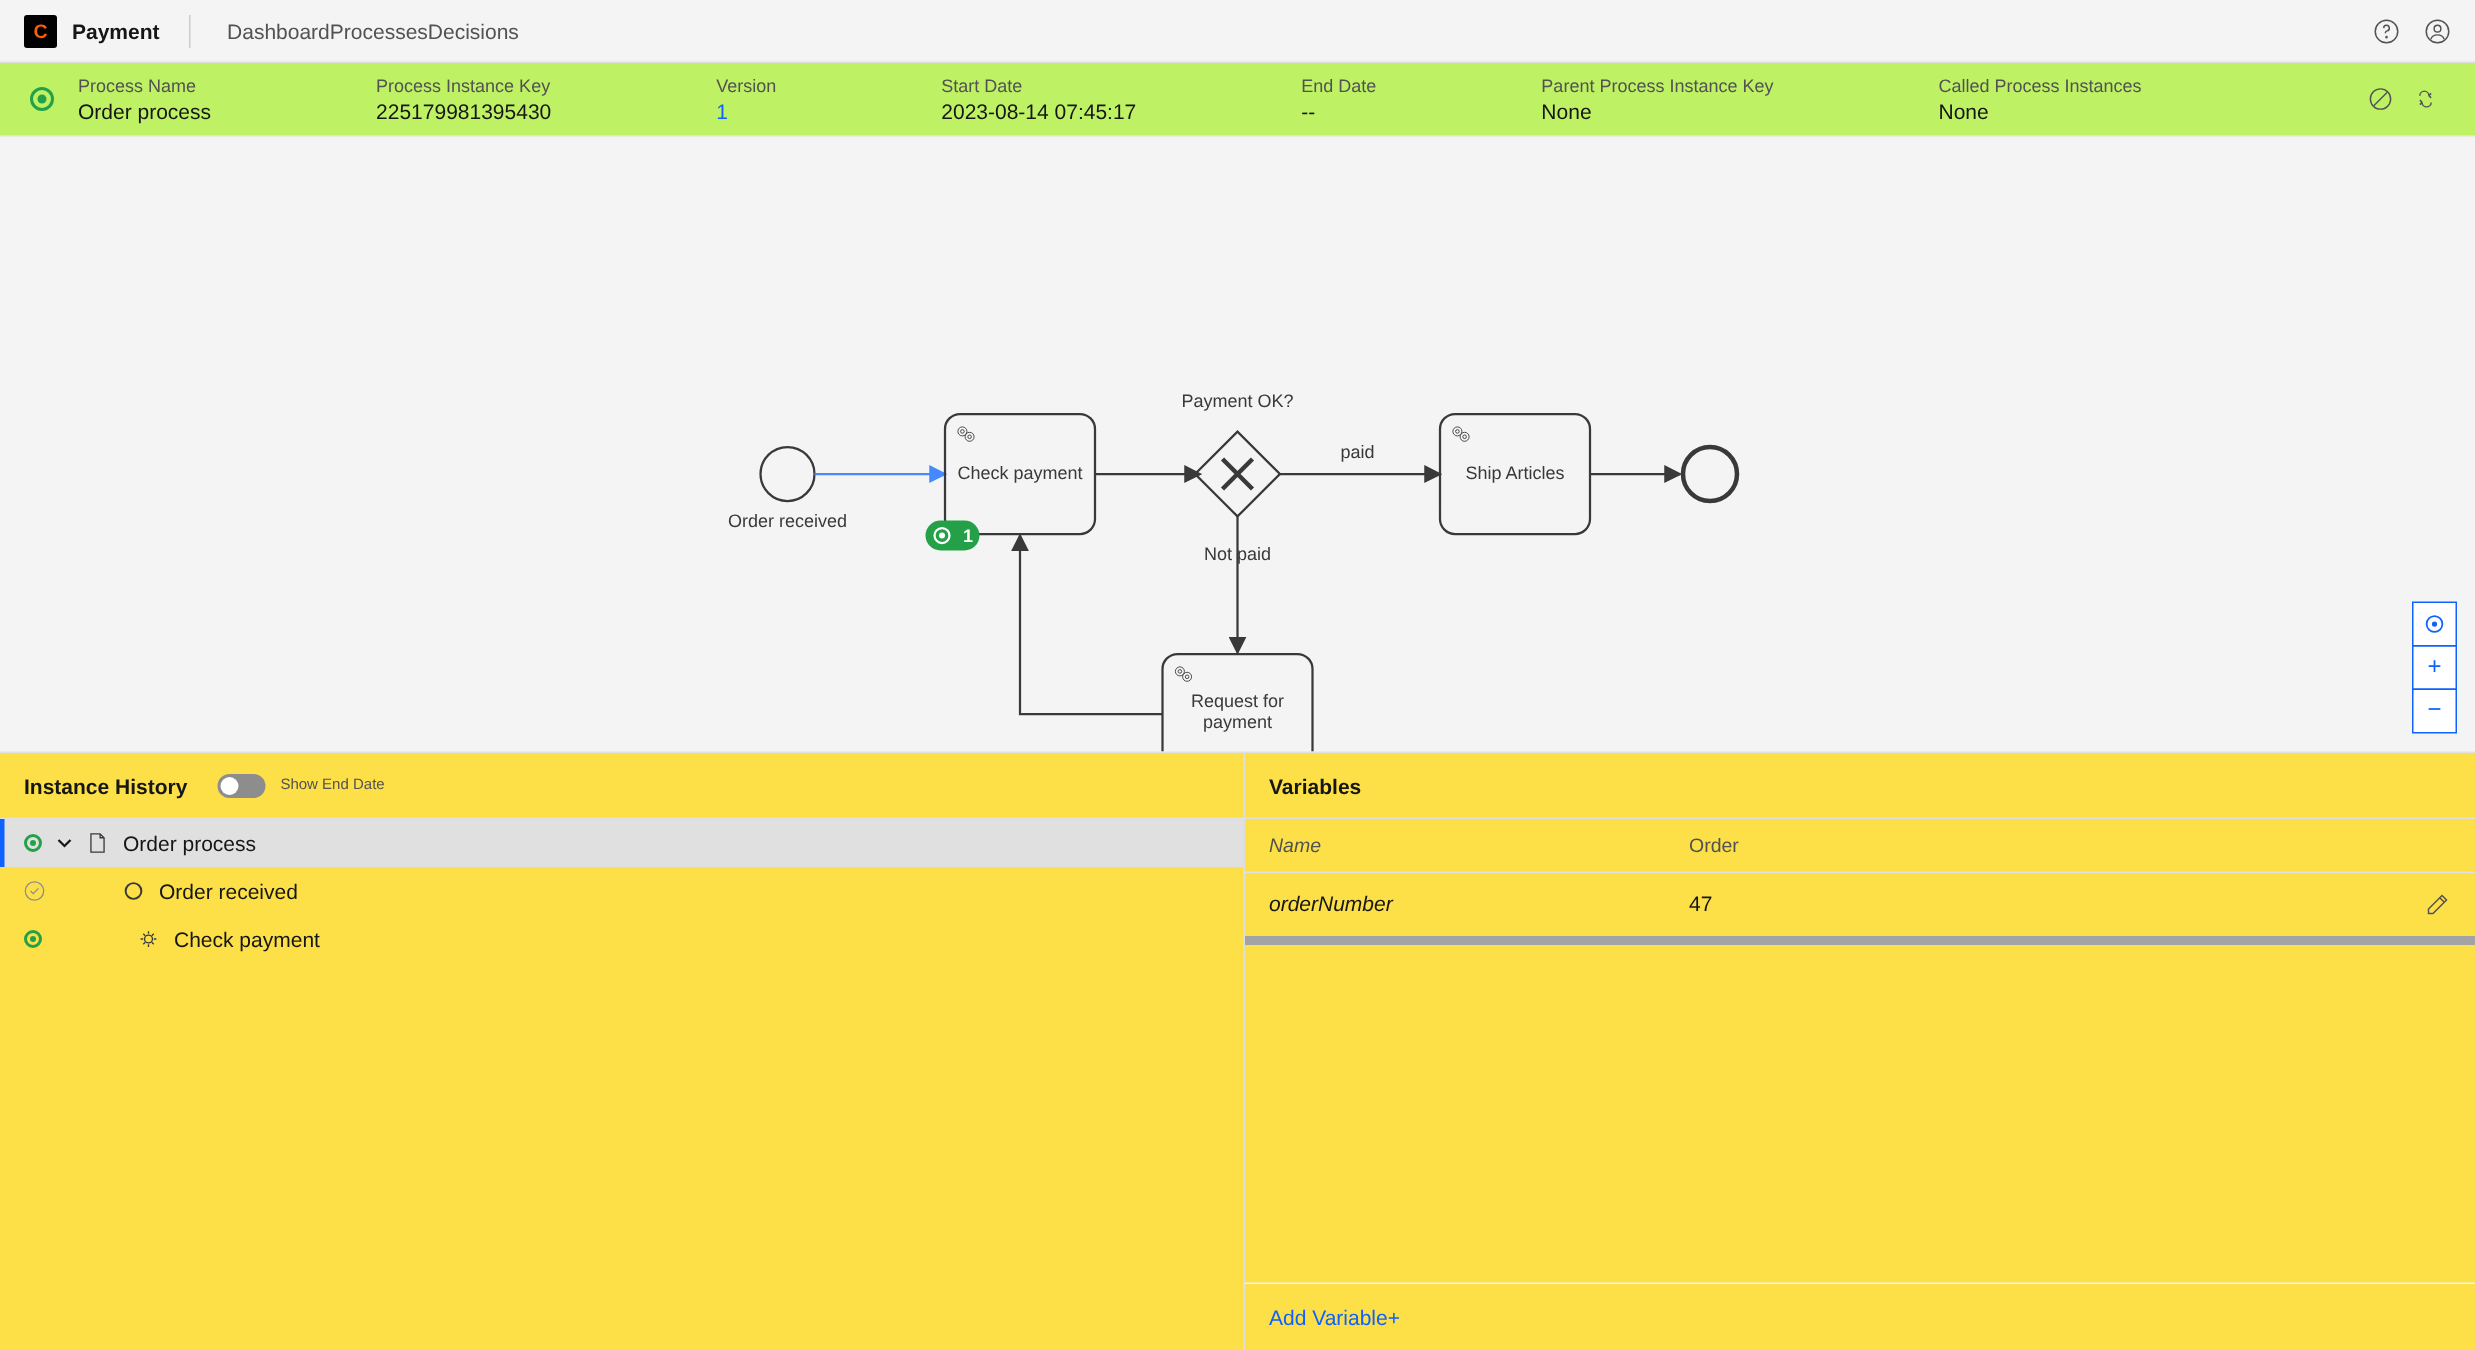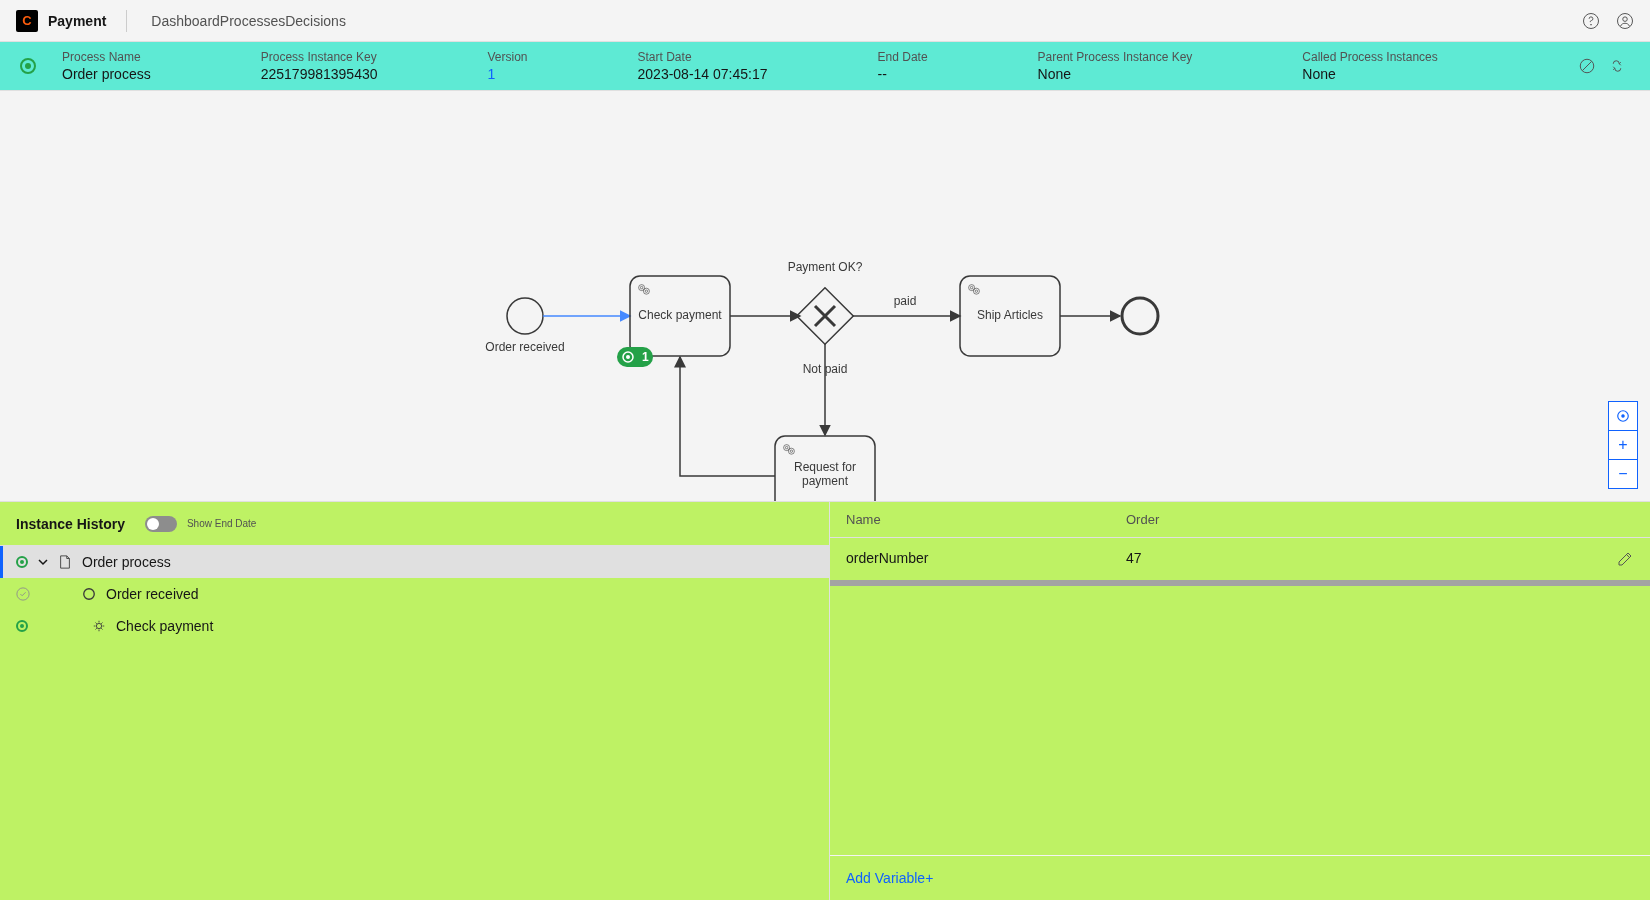--- a/index.html
+++ b/index.html
@@ -24,26 +24,25 @@
 }
 .logo { width: 22px; height: 22px; background: #000; border-radius: 2px; display: flex; align-items: center; justify-content: center; color: #fc5d0d; font-weight: bold; font-size: 13px; margin-right: 10px; }
 .brand { font-weight: 600; font-size: 14px; margin-right: 20px; }
 .vdiv { width: 1px; height: 22px; background: #ccc; margin-right: 24px; }
 .nav { display: flex; }
 .nav a { color: #525252; text-decoration: none; font-size: 14px; cursor: pointer; }
 .header-right { margin-left: auto; display: flex; gap: 16px; align-items: center; }
 .icon-svg { width: 18px; height: 18px; fill: none; stroke: #525252; stroke-width: 1.3; }
 
 .info-bar {
-  background: #5eead4;
+  background: #bef264;
   border-bottom: 1px solid #e0e0e0;
   display: flex;
   align-items: center;
   padding: 8px 16px 8px 20px;
-  gap: 10px;
 }
 .status-dot {
   width: 16px; height: 16px; border-radius: 50%;
   border: 2px solid #24a148; position: relative;
 }
 .status-dot::after {
   content: ""; position: absolute; width: 6px; height: 6px;
   background: #24a148; border-radius: 50%; top: 3px; left: 3px;
 }
 .info-cols { display: flex; margin-left: 16px; flex: 1; }
@@ -65,21 +64,21 @@
   display: flex; flex-direction: column;
   background: #fff;
 }
 .zoom-btn {
   width: 30px; height: 30px; border: 1px solid #0f62fe;
   display: flex; align-items: center; justify-content: center;
   color: #0f62fe; cursor: pointer; font-size: 16px; margin-top: -1px;
 }
 .zoom-btn:first-child { margin-top: 0; }
 
-.bottom { display: flex; flex: 1; background: #bef264; border-top: 1px solid #e0e0e0; }
+.bottom { display: flex; flex: 1; background: #fde047; border-top: 1px solid #e0e0e0; }
 .panel-left { width: 830px; border-right: 1px solid #e0e0e0; display: flex; flex-direction: column; }
 .panel-right { flex: 1; display: flex; flex-direction: column; }
 
 .panel-header {
   height: 44px; display: flex; align-items: center;
   padding: 0 16px; font-weight: 600; font-size: 14px;
   border-bottom: 1px solid #e0e0e0; gap: 20px;
 }
 .toggle {
   width: 32px; height: 16px; background: #8d8d8d; border-radius: 10px;
@@ -101,21 +100,21 @@
 .tree-row .indent2 { width: 44px; }
 .tiny { width: 14px; height: 14px; flex-shrink: 0; }
 .caret-svg { width: 10px; height: 10px; }
 .status-green-small { width: 12px; height: 12px; border-radius: 50%; border: 2px solid #24a148; position: relative; }
 .status-green-small::after { content: ""; position: absolute; width: 4px; height: 4px; background: #24a148; border-radius: 50%; top: 2px; left: 2px; }
 
 .vars-table-header {
   display: flex; padding: 10px 16px; color: #525252;
   font-size: 13px; border-bottom: 1px solid #e0e0e0;
 }
-.vars-col-name { width: 280px; }
+.vars-col-name { width: 280px; font-style: italic; }
 .vars-row {
   display: flex; padding: 12px 16px; align-items: flex-start;
   border-bottom: 6px solid #a3a3a3; font-size: 14px;
 }
 .vars-row .edit { margin-left: auto; }
 .add-var {
   padding: 14px 16px; color: #0f62fe; font-size: 14px;
   display: flex; align-items: center; gap: 0; cursor: pointer;
   margin-top: auto; border-top: 1px solid #f4f4f4;
 }
@@ -305,20 +304,23 @@
         <svg class="tiny" viewBox="0 0 16 16">
             <circle cx="8" cy="8" r="3" stroke="#393939" fill="none"></circle>
             <path d="M8 2v2M8 12v2M2 8h2M12 8h2M4 4l1.5 1.5M12 12l-1.5-1.5M4 12l1.5-1.5M12 4l-1.5 1.5" stroke="#393939"></path>
           </svg>
         <span>Check payment</span>
       </div>
     </div>
   </div>
 
   <div class="panel-right">
+    <div class="panel-header">
+      <span>Variables</span>
+    </div>
     <div class="vars-table-header">
       <div class="vars-col-name">Name</div>
       <div>Order</div>
     </div>
     <div class="vars-row">
       <div class="vars-col-name">orderNumber</div>
       <div>47</div>
       <svg class="icon-svg edit" viewBox="0 0 24 24">
           <path d="M4 20h4L20 8l-4-4L4 16v4z M14 6l4 4"></path>
         </svg>

